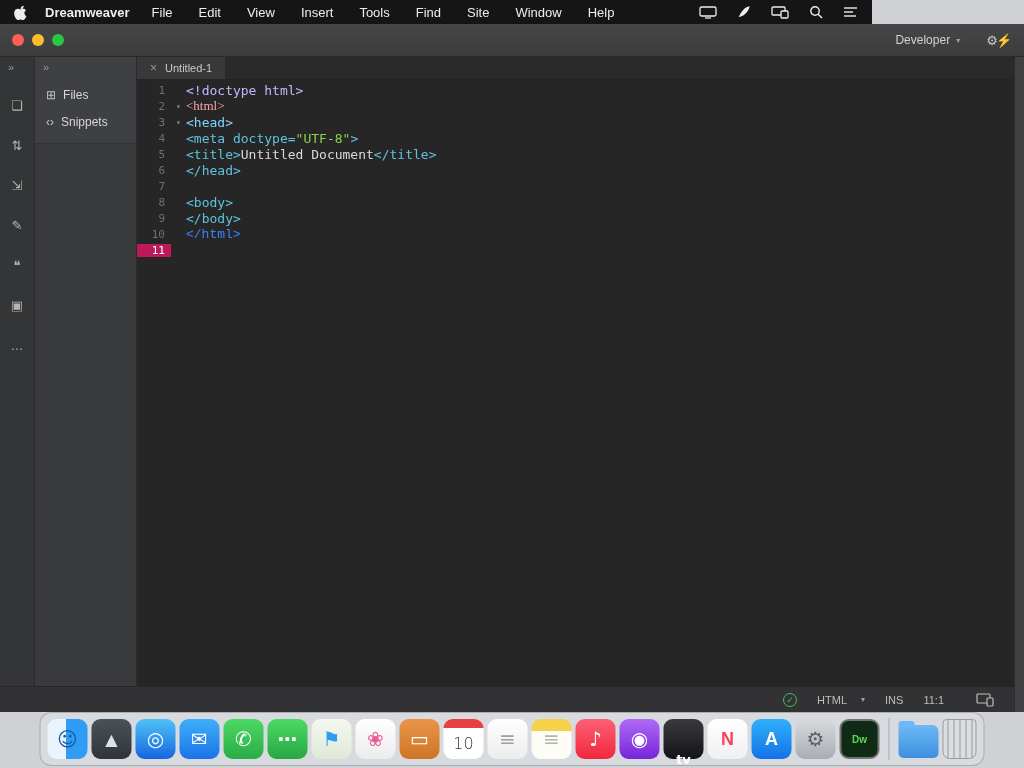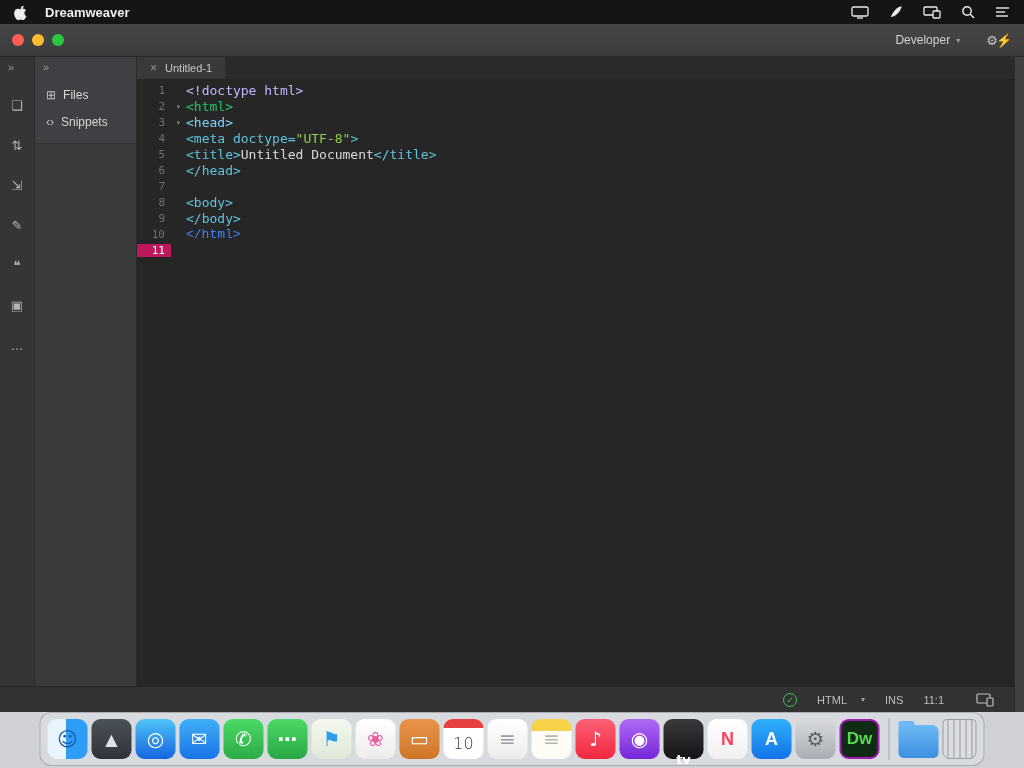--- a/index.html
+++ b/index.html
@@ -1,20 +1,20 @@
 <!DOCTYPE html>
 <html><head>
 <meta charset="utf-8">
 <style>
   * { margin:0; padding:0; box-sizing:border-box; }
   html,body { width:1024px; height:768px; overflow:hidden; background:#cfd1d4;
     font-family:"Liberation Sans", sans-serif; }
 
   
-  .menubar { position:absolute; top:0; left:0; width:1024px; height:24px;
+  .menubar { position:absolute; top:0; left:0; width:872px; height:24px;
     background:#151515; display:flex; align-items:center; padding:0 14px;
     color:#ededed; font-size:13px; z-index:50; }
   .apple { display:flex; align-items:center; margin-right:18px; }
   .appname { font-weight:700; margin-right:22px; }
   .menus { display:flex; gap:26px; }
   .mi { cursor:default; }
   .mb-status { margin-left:auto; display:flex; gap:20px; align-items:center; }
   .mb-ic { display:flex; align-items:center; }
 
   
@@ -83,22 +83,22 @@
   .dock-icon { width:40px; height:40px; border-radius:9px; display:flex;
     align-items:center; justify-content:center; font-size:20px; flex-shrink:0;
     font-family:"DejaVu Sans", sans-serif; }
   .dock-sep { width:1px; height:42px; background:rgba(0,0,0,0.22); margin:0 5px; }
   .dock-finder { background:linear-gradient(90deg,#eaf4fc 0 46%, #2f9df5 46%); color:#14589e; }
   .dock-calendar { background:#fff; flex-direction:column; }
   .cal-bar { width:40px; height:9px; background:#e84040; border-radius:9px 9px 0 0; }
   .cal-day { flex:1; display:flex; align-items:center; justify-content:center;
     color:#3a3a3a; font-size:16px; font-weight:300; }
   .dock-notes { background:linear-gradient(#f6d24b 0 12px, #fdfdf6 12px); color:#b5b5ae; }
-  .dock-dw { background:#0f2b16; border:2px solid #a21caf; color:#5ad84f;
-    font-weight:700; font-size:17px; font-family:"Liberation Sans", sans-serif; }
+  .dock-dw { background:#0f2b16; border:2px solid #737373; color:#5ad84f;
+    font-weight:700; font-size:10px; font-family:"Liberation Sans", sans-serif; }
   .dock-folder { height:33px; margin-top:5px; background:linear-gradient(#6cb9f5,#3d8fe0);
     border-radius:3px 6px 5px 5px; position:relative; }
   .dock-folder::before { content:""; position:absolute; top:-4px; left:0; width:16px;
     height:5px; background:#6cb9f5; border-radius:3px 3px 0 0; }
   .dock-trash { width:34px; background:repeating-linear-gradient(90deg,#dcdde0 0 4px,#b7babf 4px 6px);
     border:1px solid #9a9da2; border-radius:4px 4px 7px 7px; }
   .dock-icon[data-name="tv-dock-icon"] span { font-size:13px; font-weight:700;margin-top:40px; }
   .dock-icon[data-name="news-dock-icon"] span,
   .dock-icon[data-name="app-store-dock-icon"] span { font-size:18px; font-weight:700;
     font-family:"Liberation Sans", sans-serif; }
@@ -109,20 +109,31 @@
 <body>
 
 <div class="menubar" data-name="menubar">
   <span class="apple" data-name="apple-menu">
     <svg width="13" height="15" viewBox="0 0 14 16" fill="#ededed" data-name="apple-icon">
       <path d="M11.18 8.6c.02-2.05 1.68-3.03 1.75-3.08-.95-1.39-2.43-1.58-2.96-1.6-1.26-.13-2.46.74-3.1.74-.64 0-1.63-.72-2.68-.7-1.38.02-2.65.8-3.36 2.03-1.43 2.48-.37 6.15 1.03 8.16.68.99 1.49 2.1 2.56 2.06 1.03-.04 1.42-.66 2.66-.66s1.59.66 2.68.64c1.11-.02 1.81-1 2.49-1.99.78-1.14 1.1-2.24 1.12-2.3-.02-.01-2.15-.82-2.19-3.3z"></path>
       <path d="M9.6 3.3c.57-.69.95-1.65.85-2.6-.82.03-1.8.54-2.39 1.23-.52.61-.98 1.58-.86 2.51.91.07 1.84-.46 2.4-1.14z"></path>
     </svg>
   </span>
   <span class="appname" data-name="active-app-name">Dreamweaver</span>
+  <nav class="menus" id="menus" data-name="menubar-menus">
+      <span class="mi" data-name="menu-file">File</span>
+      <span class="mi" data-name="menu-edit">Edit</span>
+      <span class="mi" data-name="menu-view">View</span>
+      <span class="mi" data-name="menu-insert">Insert</span>
+      <span class="mi" data-name="menu-tools">Tools</span>
+      <span class="mi" data-name="menu-find">Find</span>
+      <span class="mi" data-name="menu-site">Site</span>
+      <span class="mi" data-name="menu-window">Window</span>
+      <span class="mi" data-name="menu-help">Help</span>
+    </nav>
   <div class="mb-status" data-name="menubar-status-icons">
     <span class="mb-ic" data-name="display-icon">
       <svg width="18" height="13" viewBox="0 0 18 13" fill="none" stroke="#ededed" stroke-width="1.3">
         <rect x="1" y="1" width="16" height="9" rx="1.5"></rect>
           <line x1="6" y1="12" x2="12" y2="12"></line>
       </svg>
       </span>
     <span class="mb-ic" data-name="feather-icon">
       <svg width="14" height="14" viewBox="0 0 16 16" fill="#ededed">
         <path d="M2 14 C5 6 11 1.5 14.5 1.5 C13.5 7 8.5 12.5 3.5 13.5 Z"></path>
@@ -205,21 +216,21 @@
       </div>
       <div class="editor" id="editor" data-name="code-editor">
           <div class="code-line" data-name="code-line-1">
             <span class="ln" data-name="line-number">1</span>
             <span class="fold" data-name="fold-spacer"></span>
             <span class="code" data-name="code-text"><span style="color: #c4b5fd;">&lt;!doctype html&gt;</span></span>
           </div>
           <div class="code-line" data-name="code-line-2">
             <span class="ln" data-name="line-number">2</span>
             <span class="fold" data-name="fold-toggle-icon">▾</span>
-            <span class="code" data-name="code-text"><span style="color: #22c55e;">&lt;html&gt;</span></span>
+            <span class="code" data-name="code-text"><span style="color: #fca5a5; font-family: Liberation Serif, serif;">&lt;html&gt;</span></span>
           </div>
           <div class="code-line" data-name="code-line-3">
             <span class="ln" data-name="line-number">3</span>
             <span class="fold" data-name="fold-toggle-icon">▾</span>
             <span class="code" data-name="code-text"><span style="color: #7dd3fc;">&lt;head&gt;</span></span>
           </div>
           <div class="code-line" data-name="code-line-4">
             <span class="ln" data-name="line-number">4</span>
             <span class="fold" data-name="fold-spacer"></span>
             <span class="code" data-name="code-text"><span style="color: rgb(95, 195, 220);">&lt;meta</span><span style="color: rgb(95, 195, 220);"> doctype=</span><span style="color: rgb(142, 208, 78);">"UTF-8"</span><span style="color: rgb(95, 195, 220);">&gt;</span></span>

